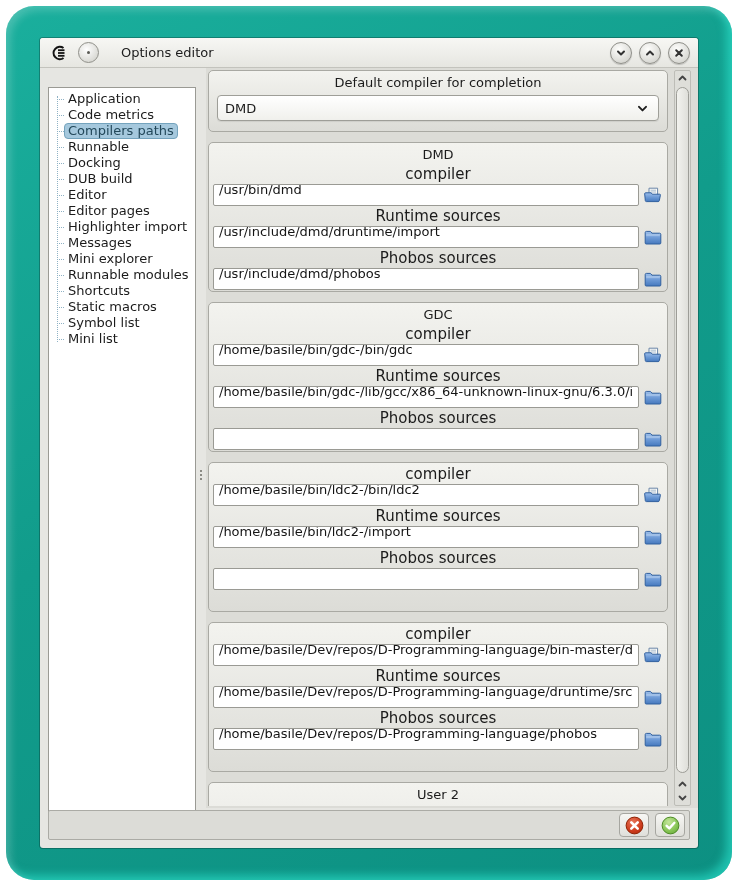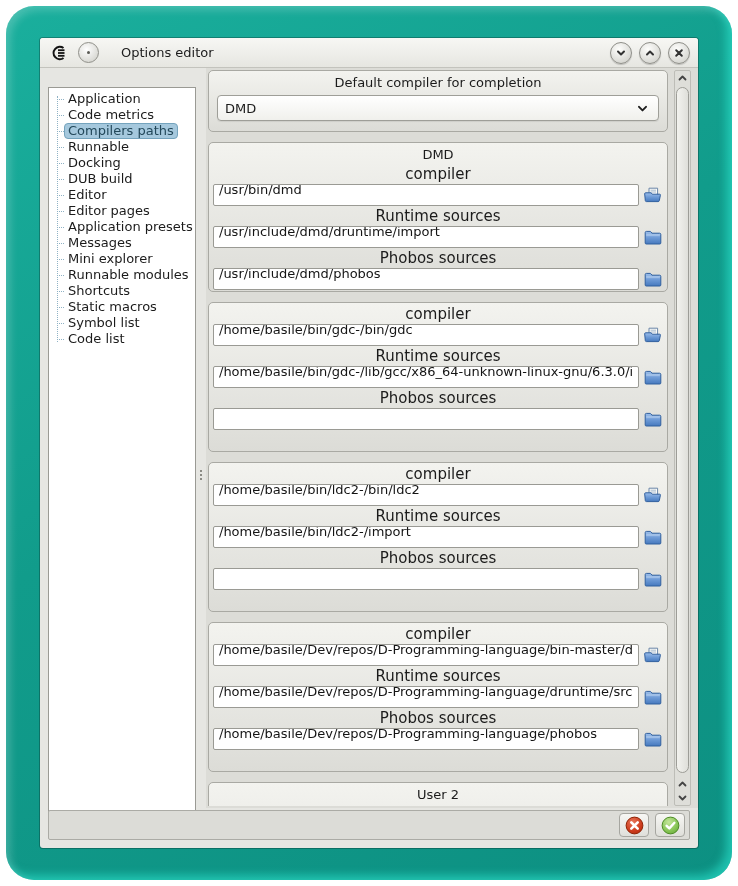--- a/index.html
+++ b/index.html
@@ -239,21 +239,21 @@
 
   <div class="tree-item">
     <span class="tree-label">Editor</span>
   </div>
 
   <div class="tree-item">
     <span class="tree-label">Editor pages</span>
   </div>
 
   <div class="tree-item">
-    <span class="tree-label">Application presets</span>
+    <span class="tree-label">Highlighter import</span>
   </div>
 
   <div class="tree-item">
     <span class="tree-label">Messages</span>
   </div>
 
   <div class="tree-item">
     <span class="tree-label">Mini explorer</span>
   </div>
 
@@ -267,21 +267,21 @@
 
   <div class="tree-item">
     <span class="tree-label">Static macros</span>
   </div>
 
   <div class="tree-item">
     <span class="tree-label">Symbol list</span>
   </div>
 
   <div class="tree-item">
-    <span class="tree-label">Code list</span>
+    <span class="tree-label">Mini list</span>
   </div>
 </div>
   </div>
 
   <div class="splitter"></div>
 
   <div class="mainpanel">
     <div class="scrollview">
 
       <div class="groupbox small">
@@ -343,20 +343,21 @@
     <path d="M3.2 6.6 L16.8 6.6 L16.8 8.4 L3.2 8.4 Z" fill="url(#gfoldtop)" opacity="0.85"></path>
   </svg>
                     </button>
                   </span>
     </div>
   </div>
 </div>
   </div>
 
   <div class="groupbox">
+    <div class="group-title">GDC</div>
     <div class="group-body">
   <div>
     <div class="field-label">compiler</div>
     <div class="field-row">
       <input class="path-input" type="text" readonly="" value="/home/basile/bin/gdc-/bin/gdc" style="">
       <span class="icon-slot">
                     <button class="icon-btn">
                       <svg width="20" height="18" viewBox="0 0 20 18">
     <path d="M6 2.2 L14.6 2.2 L14.6 9.5 L6 9.5 Z" fill="#FBFBF9" stroke="#6B86A8" stroke-width="1"></path>
     <line x1="7.5" y1="4.2" x2="13" y2="4.2" stroke="#9FB4CB" stroke-width="0.9"></line>

